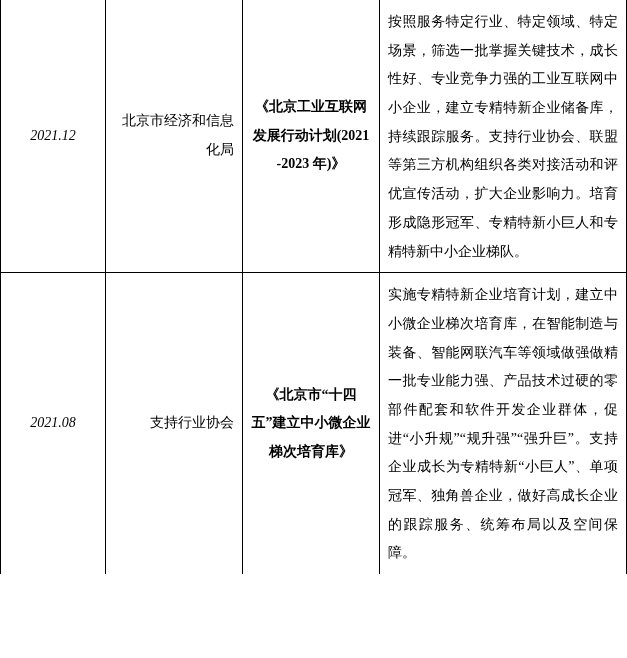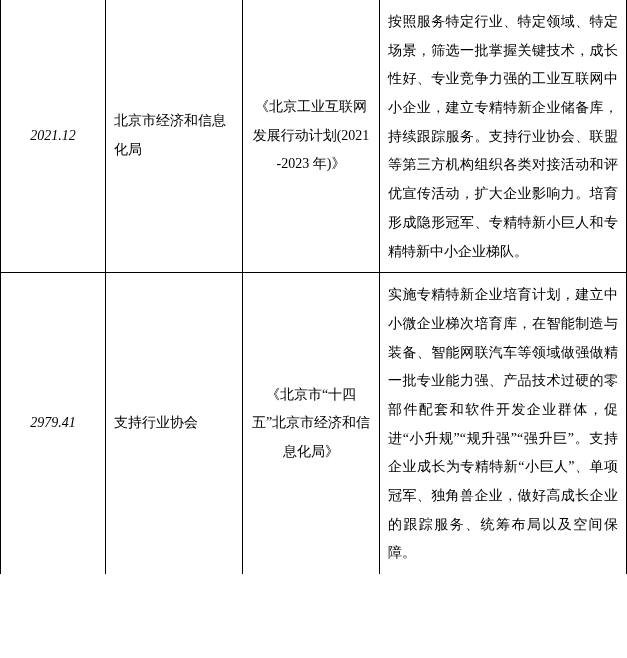--- a/index.html
+++ b/index.html
@@ -39,29 +39,30 @@
   }
   .col-date {
     width: 88px;
     text-align: center;
     white-space: nowrap;
     font-size: 14px;
     font-style: italic;
   }
   .col-org {
     width: 120px;
-    text-align: left;
+    text-align: right;
     font-size: 14px;
     line-height: 2.1;
   }
   .col-doc {
     width: 120px;
     text-align: center;
     font-size: 14px;
     line-height: 2.1;
+    font-weight: bold;
   }
   .col-content {
     width: auto;
     text-align: justify;
     text-justify: inter-ideograph;
     font-size: 14px;
     line-height: 2.05;
     vertical-align: top;
   }
   .row-1 .col-content { vertical-align: top; padding-top: 8px; }
@@ -72,19 +73,19 @@
 
 <table class="doc-table">
   <tbody>
     <tr class="row-1">
       <td class="col-date">2021.12</td>
       <td class="col-org">北京市经济和信息化局</td>
       <td class="col-doc">《北京工业互联网发展行动计划(2021-2023 年)》</td>
       <td class="col-content">按照服务特定行业、特定领域、特定场景，筛选一批掌握关键技术，成长性好、专业竞争力强的工业互联网中小企业，建立专精特新企业储备库，持续跟踪服务。支持行业协会、联盟等第三方机构组织各类对接活动和评优宣传活动，扩大企业影响力。培育形成隐形冠军、专精特新小巨人和专精特新中小企业梯队。</td>
     </tr>
     <tr class="row-2">
-      <td class="col-date">2979.41</td>
+      <td class="col-date">2021.08</td>
       <td class="col-org">支持行业协会</td>
-      <td class="col-doc">《北京市“十四五”北京市经济和信息化局》</td>
+      <td class="col-doc">《北京市“十四五”建立中小微企业梯次培育库》</td>
       <td class="col-content">实施专精特新企业培育计划，建立中小微企业梯次培育库，在智能制造与装备、智能网联汽车等领域做强做精一批专业能力强、产品技术过硬的零部件配套和软件开发企业群体，促进“小升规”“规升强”“强升巨”。支持企业成长为专精特新“小巨人”、单项冠军、独角兽企业，做好高成长企业的跟踪服务、统筹布局以及空间保障。</td>
     </tr>
   </tbody>
 </table>
 
 </body></html>

